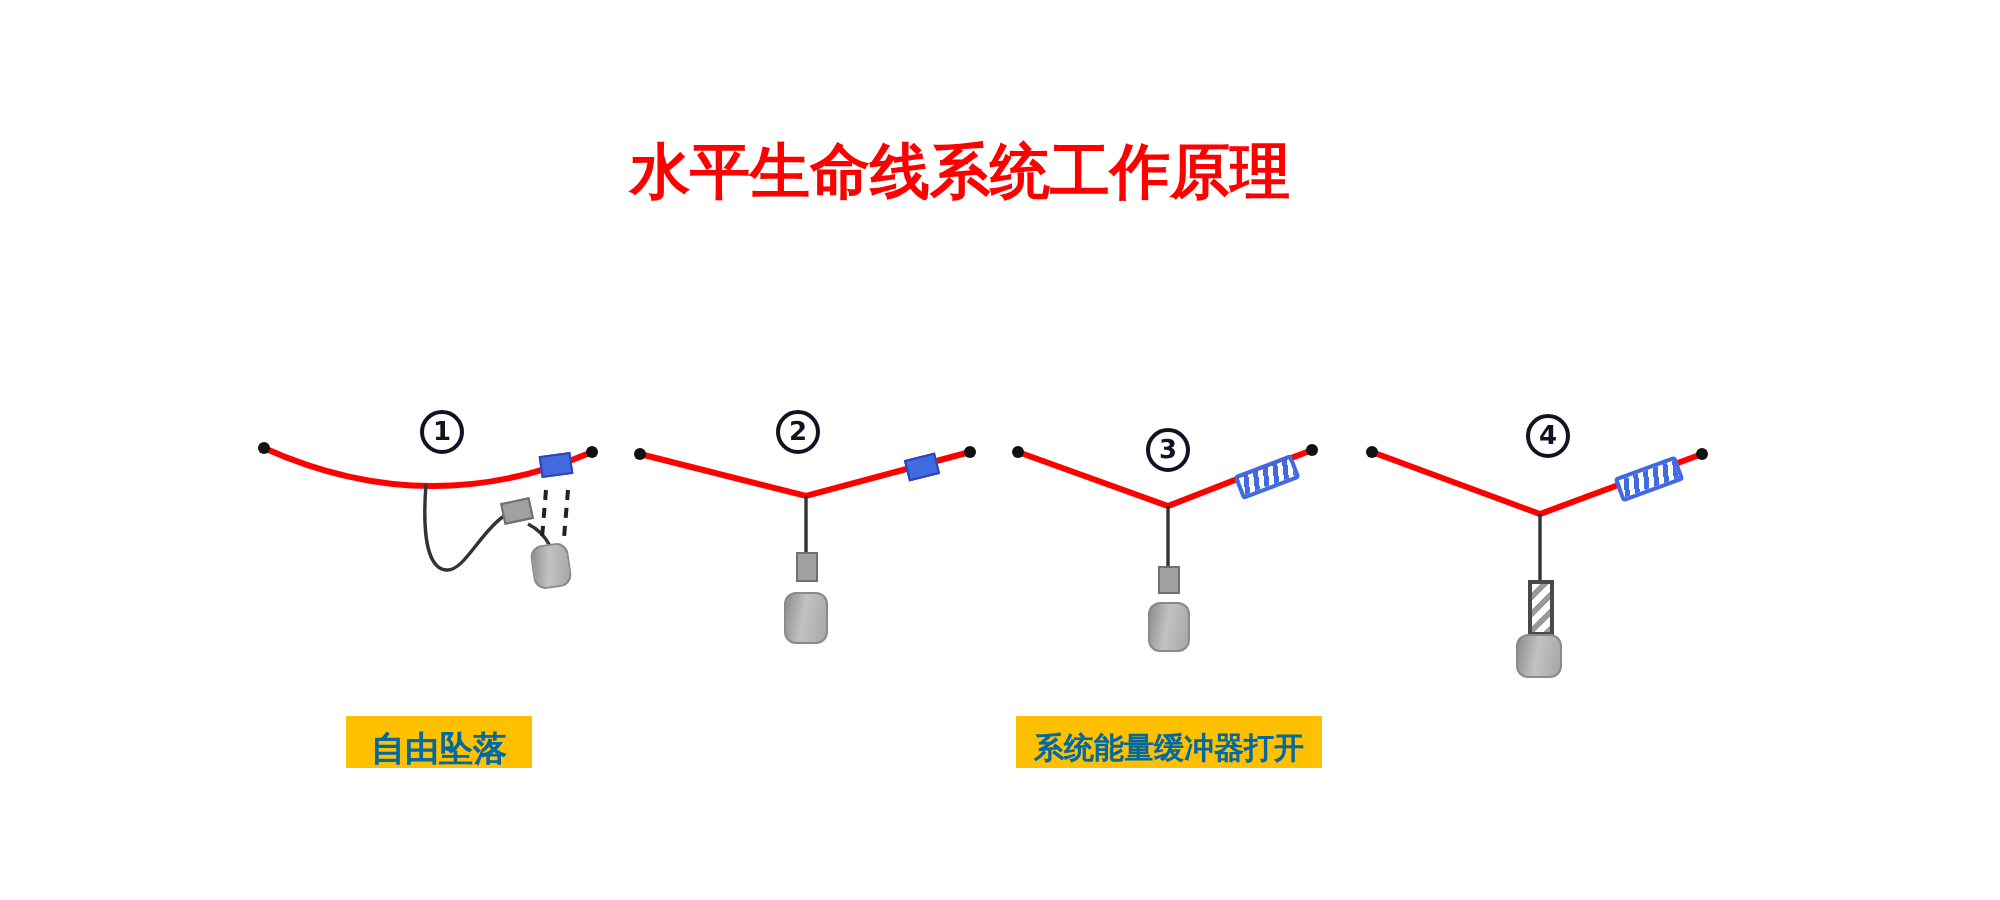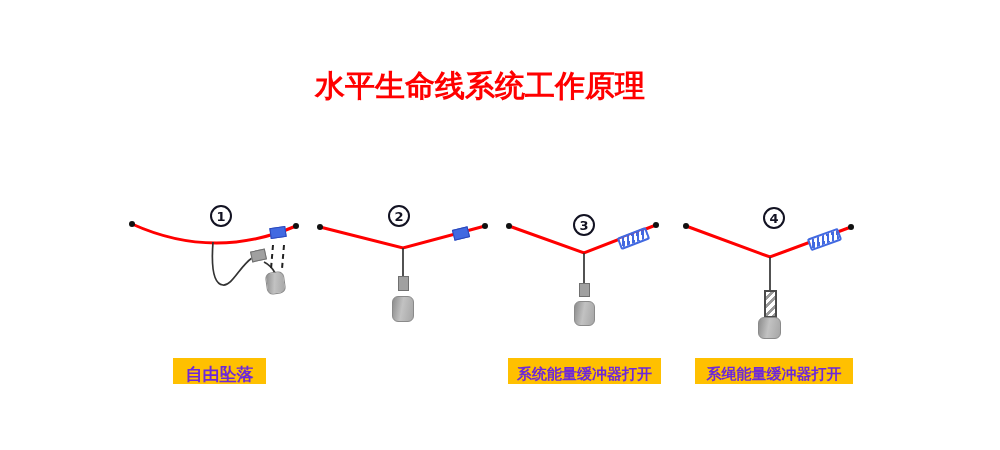--- a/index.html
+++ b/index.html
@@ -12,21 +12,21 @@
     font-size:30px;font-weight:bold;color:#ff0000;letter-spacing:0px;
   }
   svg.canvas{position:absolute;left:0;top:0;}
   .stage-num{
     position:absolute;width:22px;height:22px;box-sizing:border-box;
     border:2px solid #121222;border-radius:50%;background:#fff;
     display:flex;align-items:center;justify-content:center;
     font-size:13px;font-weight:bold;color:#121222;
   }
   .label{
-    position:absolute;height:33px;background:#ffc000;color:#6d28d9;
+    position:absolute;height:33px;background:#ffc000;color:#0369a1;
     font-weight:bold;display:flex;align-items:center;justify-content:center;
     box-sizing:border-box;
   }
   .label.big{font-size:17px;}
   .label.small{font-size:15px;}
   .absorber{
     position:absolute;background:#4169e1;border:1px solid #2a46b8;box-sizing:border-box;
   }
   .absorber-open{
     position:absolute;box-sizing:border-box;border:2px solid #4169e1;border-radius:2px;
@@ -93,15 +93,14 @@
   <div class="absorber-open" style="left:618px;top:232px;width:31px;height:13px;transform:rotate(-21deg);"></div>
   <div class="connector" style="left:579px;top:283px;width:11px;height:14px;"></div>
   <div class="weight" style="left:574px;top:301px;width:21px;height:25px;"></div>
 
   <div class="absorber-open" style="left:808px;top:233px;width:33px;height:13px;transform:rotate(-20deg);"></div>
   <div class="tether-open" style="left:764px;top:290px;width:13px;height:28px;"></div>
   <div class="weight" style="left:758px;top:317px;width:23px;height:22px;"></div>
 
   <div class="label big" style="left:173px;top:358px;width:93px;">自由坠落</div>
   <div class="label small" style="left:508px;top:358px;width:153px;">系统能量缓冲器打开</div>
-  <div class="label small" style="left:695px;top:358px;width:158px;">系绳能量缓冲器打开</div>
 
 </div>
 
 </body></html>

